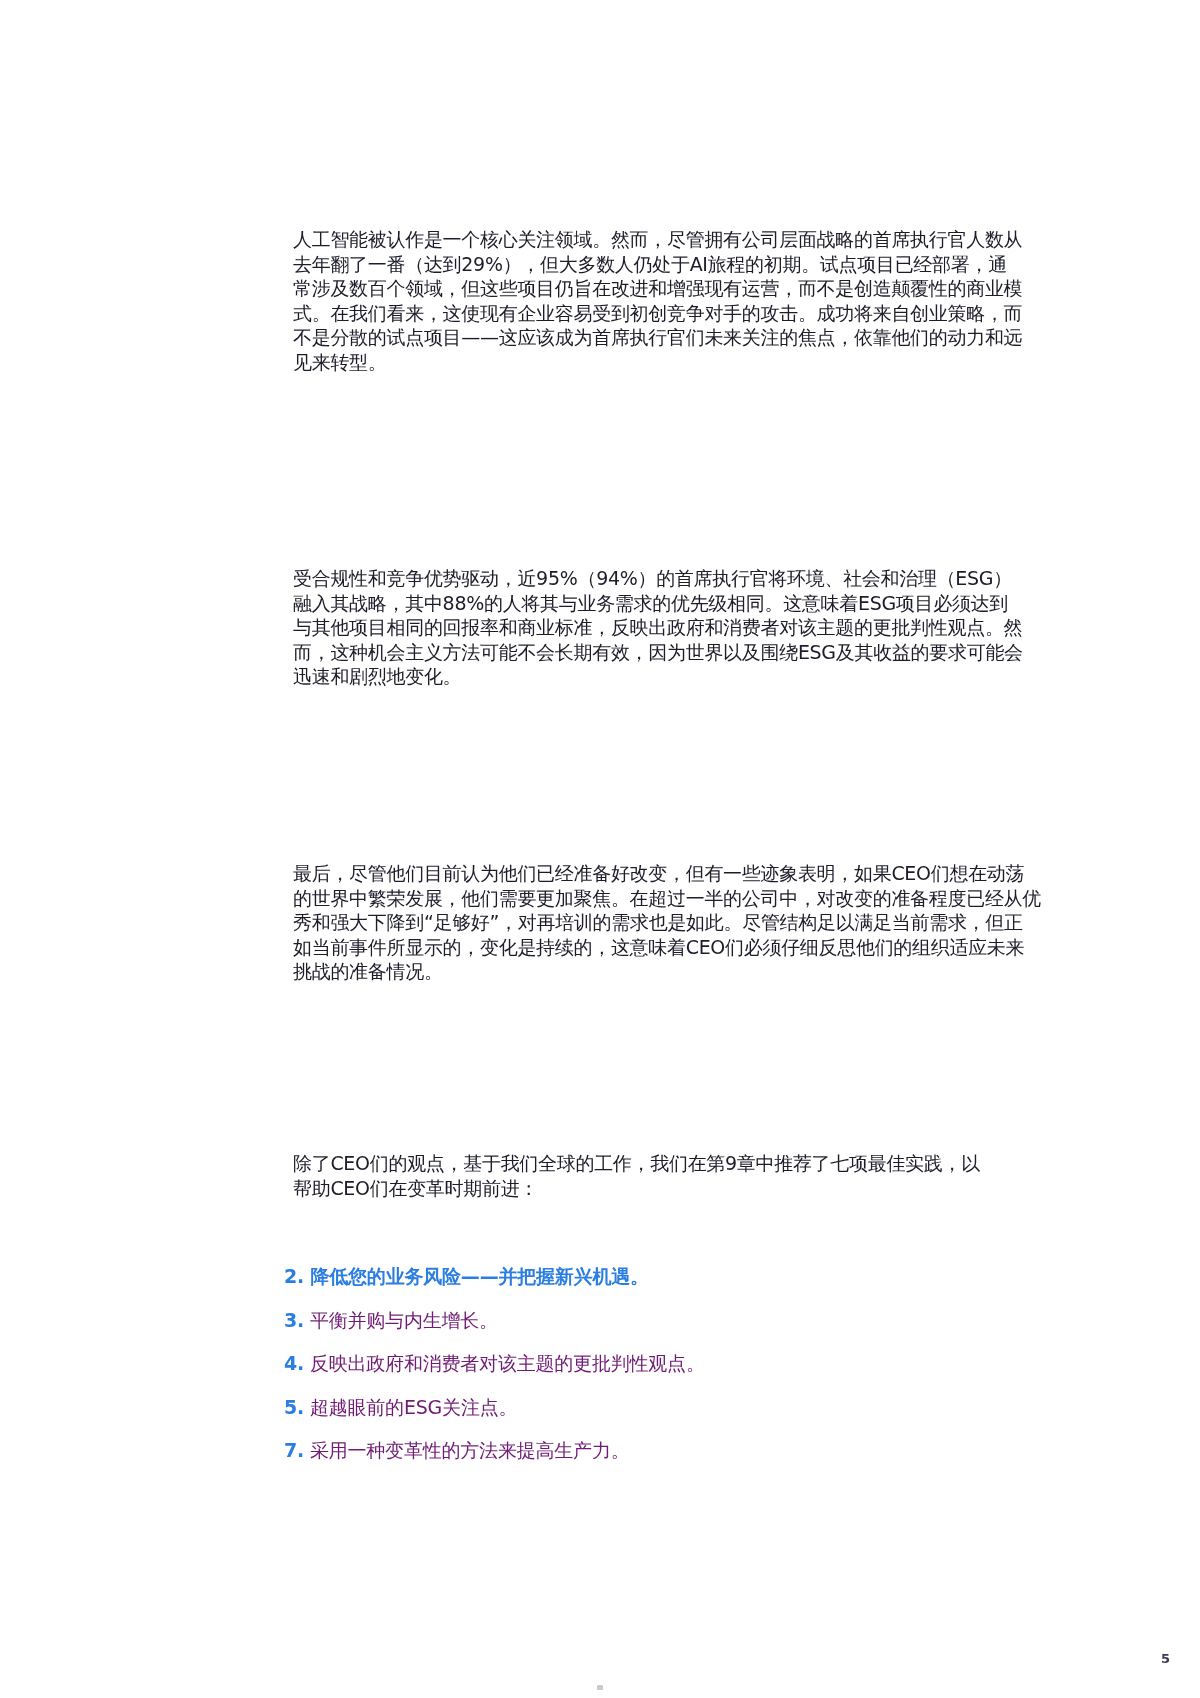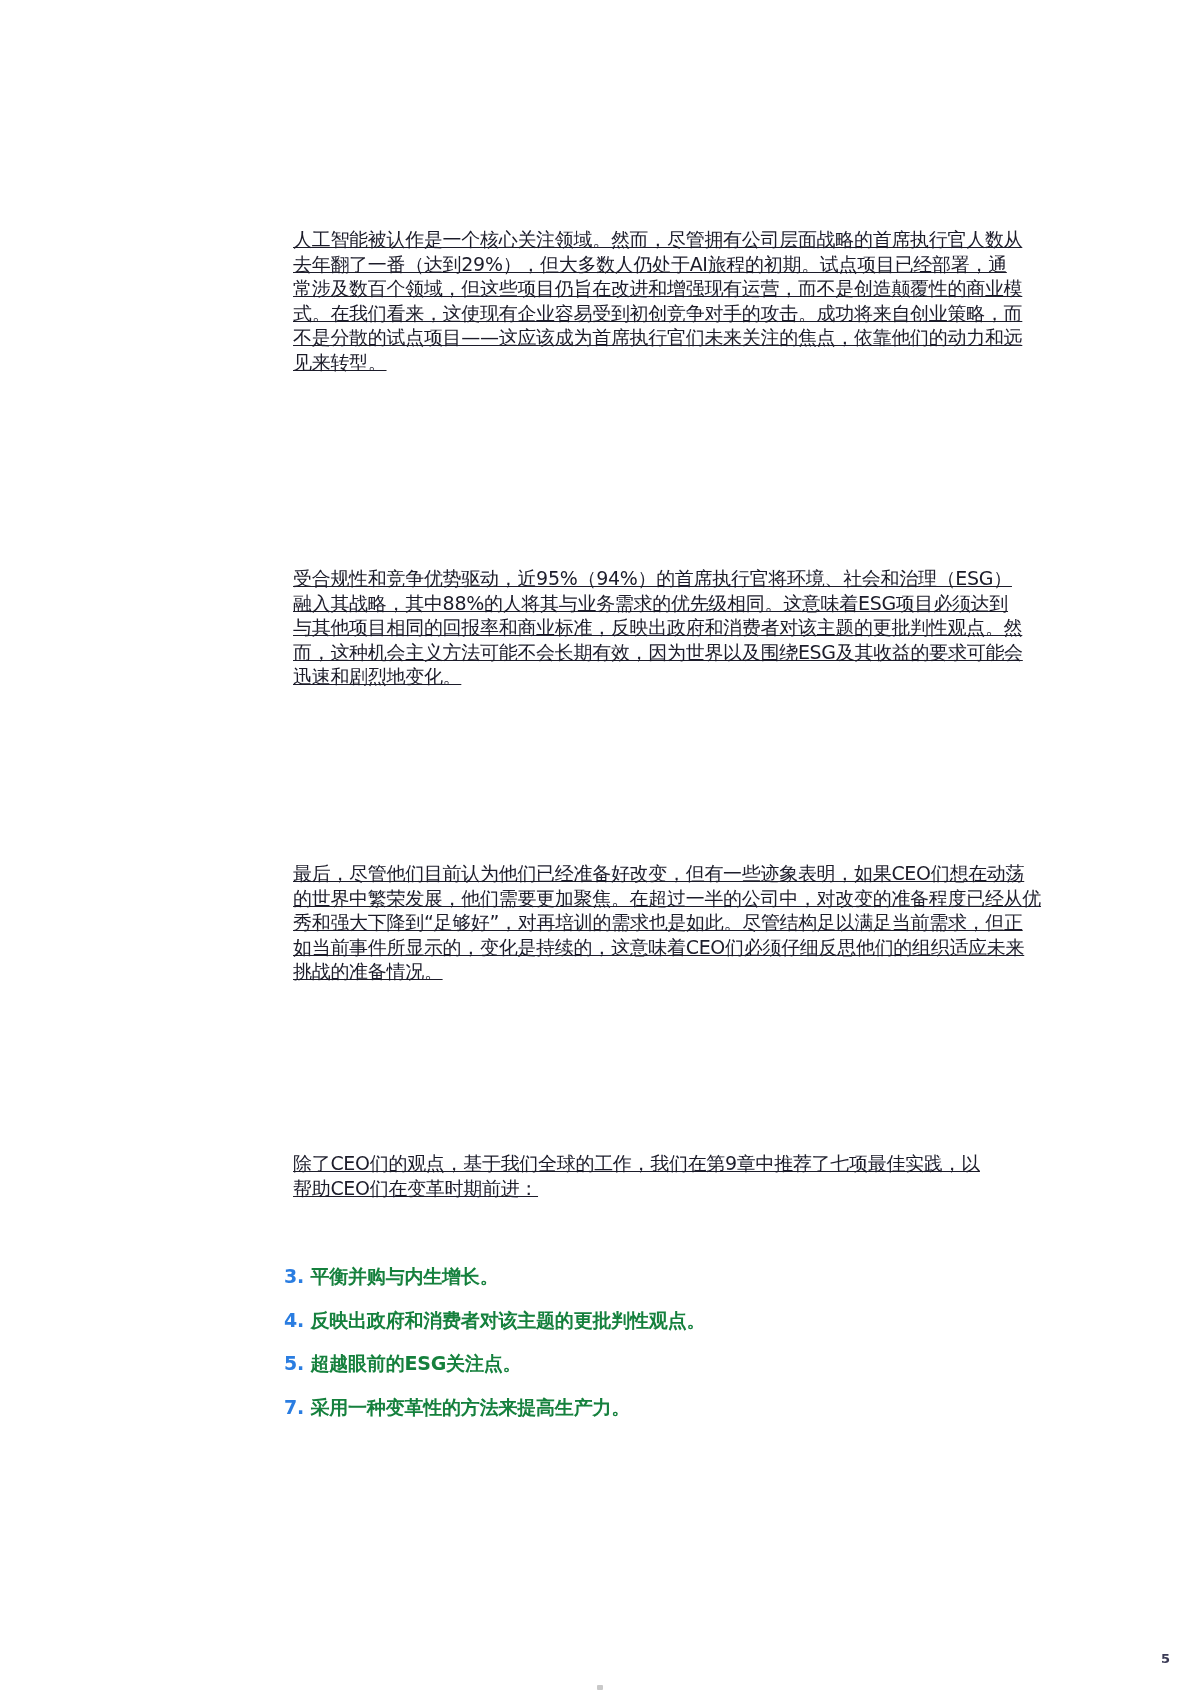--- a/index.html
+++ b/index.html
@@ -16,21 +16,20 @@
       color: #1c1c2a;
     }
     .para {
       position: absolute;
       left: 293px;
       margin: 0;
       font-size: 19px;
       line-height: 24.5px;
       color: #1c1c2a;
       letter-spacing: -0.3px;
-      text-decoration: underline;
     }
     #p1 { top: 227px; width: 730px; }
     #p2 { top: 566px; width: 730px; }
     #p3 { top: 852px; width: 748px; margin-top: 9px; }
     #p4 { top: 1151px; width: 700px; }
 
     .list {
       position: absolute;
       left: 284px;
       top: 1263px;
@@ -43,22 +42,21 @@
       font-size: 19px;
       line-height: 26px;
       white-space: nowrap;
       letter-spacing: -0.2px;
     }
     .list-item .num {
       color: #2a7de1;
       font-weight: bold;
     }
     .list-item .txt {
-      color: #15803d;
-      font-weight: bold;
+      color: #701a75;
     }
     .list-item.highlight .num,
     .list-item.highlight .txt {
       color: #2a7de1;
       font-weight: bold;
     }
 
     .page-number {
       position: absolute;
       left: 1161px;
@@ -79,20 +77,23 @@
   </style>
 </head>
 <body>
 
 <p id="p1" class="para">人工智能被认作是一个核心关注领域。然而，尽管拥有公司层面战略的首席执行官人数从去年翻了一番（达到29%），但大多数人仍处于AI旅程的初期。试点项目已经部署，通常涉及数百个领域，但这些项目仍旨在改进和增强现有运营，而不是创造颠覆性的商业模式。在我们看来，这使现有企业容易受到初创竞争对手的攻击。成功将来自创业策略，而不是分散的试点项目——这应该成为首席执行官们未来关注的焦点，依靠他们的动力和远见来转型。</p>
 <p id="p2" class="para">受合规性和竞争优势驱动，近95%（94%）的首席执行官将环境、社会和治理（ESG）融入其战略，其中88%的人将其与业务需求的优先级相同。这意味着ESG项目必须达到与其他项目相同的回报率和商业标准，反映出政府和消费者对该主题的更批判性观点。然而，这种机会主义方法可能不会长期有效，因为世界以及围绕ESG及其收益的要求可能会迅速和剧烈地变化。</p>
 <p id="p3" class="para">最后，尽管他们目前认为他们已经准备好改变，但有一些迹象表明，如果CEO们想在动荡的世界中繁荣发展，他们需要更加聚焦。在超过一半的公司中，对改变的准备程度已经从优秀和强大下降到“足够好”，对再培训的需求也是如此。尽管结构足以满足当前需求，但正如当前事件所显示的，变化是持续的，这意味着CEO们必须仔细反思他们的组织适应未来挑战的准备情况。</p>
 <p id="p4" class="para">除了CEO们的观点，基于我们全球的工作，我们在第9章中推荐了七项最佳实践，以帮助CEO们在变革时期前进：</p>
 
 <ul class="list">
+  <li class="list-item highlight">
+    <span class="num">2.</span><span class="txt"> 降低您的业务风险——并把握新兴机遇。</span>
+  </li>
   <li class="list-item">
     <span class="num">3.</span><span class="txt"> 平衡并购与内生增长。</span>
   </li>
   <li class="list-item">
     <span class="num">4.</span><span class="txt"> 反映出政府和消费者对该主题的更批判性观点。</span>
   </li>
   <li class="list-item">
     <span class="num">5.</span><span class="txt"> 超越眼前的ESG关注点。</span>
   </li>
   <li class="list-item">

